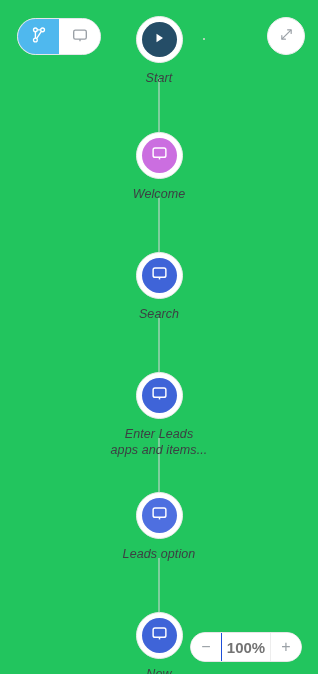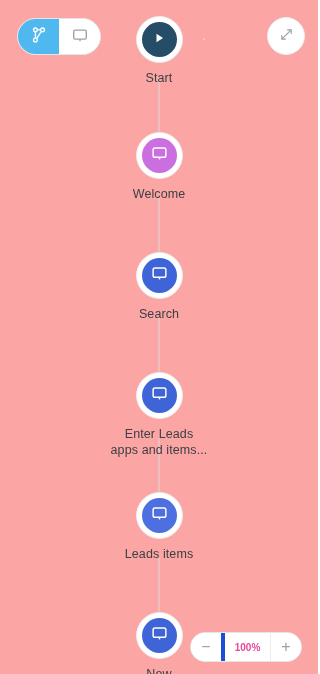--- a/index.html
+++ b/index.html
@@ -13,21 +13,22 @@
     background: #fdfdfc;
     font-family: "Liberation Sans", sans-serif;
     position: relative;
     -webkit-font-smoothing: antialiased;
   }
 
   
   #canvas {
     position: absolute;
     inset: 0;
-    background: #fca5a5;
+    background: #22c55e;
+    font-style: italic;
   }
 
   
   #view-toggle {
     position: absolute;
     left: 17px;
     top: 18px;
     width: 84px;
     height: 37px;
     border-radius: 19px;
@@ -148,24 +149,24 @@
     justify-content: center;
     font-size: 16px;
     color: #9aa0a6;
     background: #ffffff;
   }
   #zoom-value {
     min-width: 50px;
     display: flex;
     align-items: center;
     justify-content: center;
-    font-size: 10px;
+    font-size: 15px;
     font-weight: bold;
-    color: #ec4899;
-    border-left: 4px solid #1d4ed8;
+    color: #737373;
+    border-left: 1px solid #1d4ed8;
     border-right: 1px solid #ededed;
     padding: 0 4px;
     box-sizing: border-box;
   }
 </style>
 </head>
 <body>
 
 <div id="canvas">
 
@@ -235,21 +236,21 @@
     <div class="node-ring">
       <div class="node-circle" style="background:#4e6fe0;">
         <span>
           <svg width="17" height="17" viewBox="0 0 20 20">
             <rect x="2.5" y="3.5" width="15" height="11" rx="2.2" ry="2.2" fill="none" stroke="#ffffff" stroke-width="1.7"></rect>
             <line x1="10" y1="14.5" x2="10" y2="17" stroke="#ffffff" stroke-width="1.7"></line>
           </svg>
         </span>
       </div>
     </div>
-    <div class="node-label">Leads items</div>
+    <div class="node-label">Leads option</div>
   </div>
 
   <div class="flow-node" style="top:612px;">
     <div class="node-ring">
       <div class="node-circle" style="background:#3f64d8;">
         <span>
           <svg width="17" height="17" viewBox="0 0 20 20">
             <rect x="2.5" y="3.5" width="15" height="11" rx="2.2" ry="2.2" fill="none" stroke="#ffffff" stroke-width="1.7"></rect>
             <line x1="10" y1="14.5" x2="10" y2="17" stroke="#ffffff" stroke-width="1.7"></line>
           </svg>

